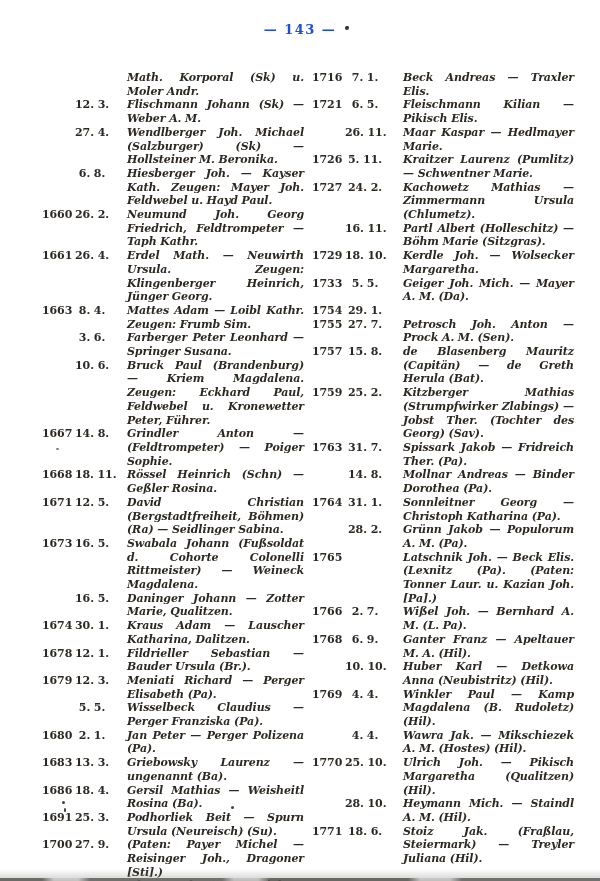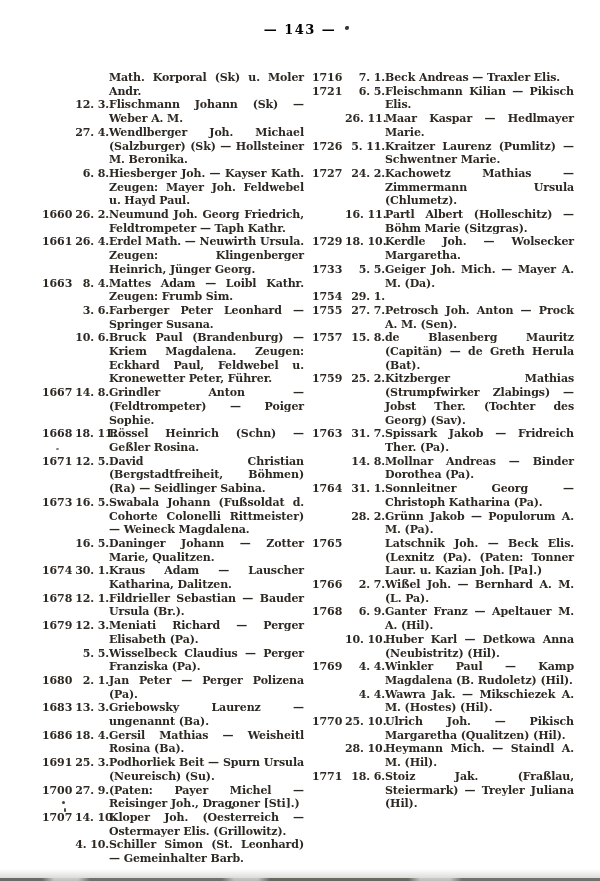--- a/index.html
+++ b/index.html
@@ -14,40 +14,40 @@
       linear-gradient(to right, rgba(130,128,124,0.12), rgba(130,128,124,0) 2%),
       radial-gradient(ellipse at 45% 22%, #edece8 0%, rgba(237,236,232,0) 65%),
       linear-gradient(to bottom, #e9e8e4 0%, #e7e6e2 78%, #e0dfdb 95%, #cfcecا 100%),
       #e7e6e2;
   }
   .page-header {
     position: absolute; top: 22px; left: 0; width: 100%;
     text-align: center;
     font-size: 13px; font-weight: bold;
     letter-spacing: 1.5px;
-    color: #000000;
+    color: #1d4ed8;
   }
   .header-speck {
     position: absolute; top: 26px; left: 345px;
     width: 4px; height: 4px; border-radius: 50% 40% 60% 50%;
     background: #3a352f;
   }
   .register {
     position: absolute; top: 71px; left: 42px;
     width: 532px;
     display: flex;
   }
   .column { font-size: 11px; font-weight: bold; line-height: 13.7px; letter-spacing: -0.1px; }
   .col-left  { width: 262px; flex: none; }
   .col-right { width: 262px; flex: none; margin-left: 8px; }
   .entry { display: flex; align-items: flex-start; }
   .entry .year { flex: none; width: 33px; white-space: nowrap; }
-  .entry .date { flex: none; width: 34px; text-align: right; white-space: nowrap; }
+  .entry .date { flex: none; width: 34px; text-align: center; white-space: nowrap; }
   .col-right .entry .date { width: 40px; }
-  .entry .text { flex: 1 1 auto; margin-left: 0; text-align: justify; }
+  .entry .text { flex: 1 1 auto; margin-left: 18px; text-align: justify; font-style: italic; }
   
   .bottom-shadow {
     position: absolute; left: 0; bottom: 0; width: 100%; height: 16px;
     background: linear-gradient(to top, rgba(104,102,98,0.30), rgba(104,102,98,0) 75%);
   }
   .bottom-edge-line {
     position: absolute; left: 0; bottom: 0; width: 100%; height: 3px;
     background: linear-gradient(90deg,
       #5a5854 0 7%, rgba(90,88,84,0.15) 9% 13%,
       #615f5b 15% 37%, rgba(90,88,84,0.2) 39% 43%,

